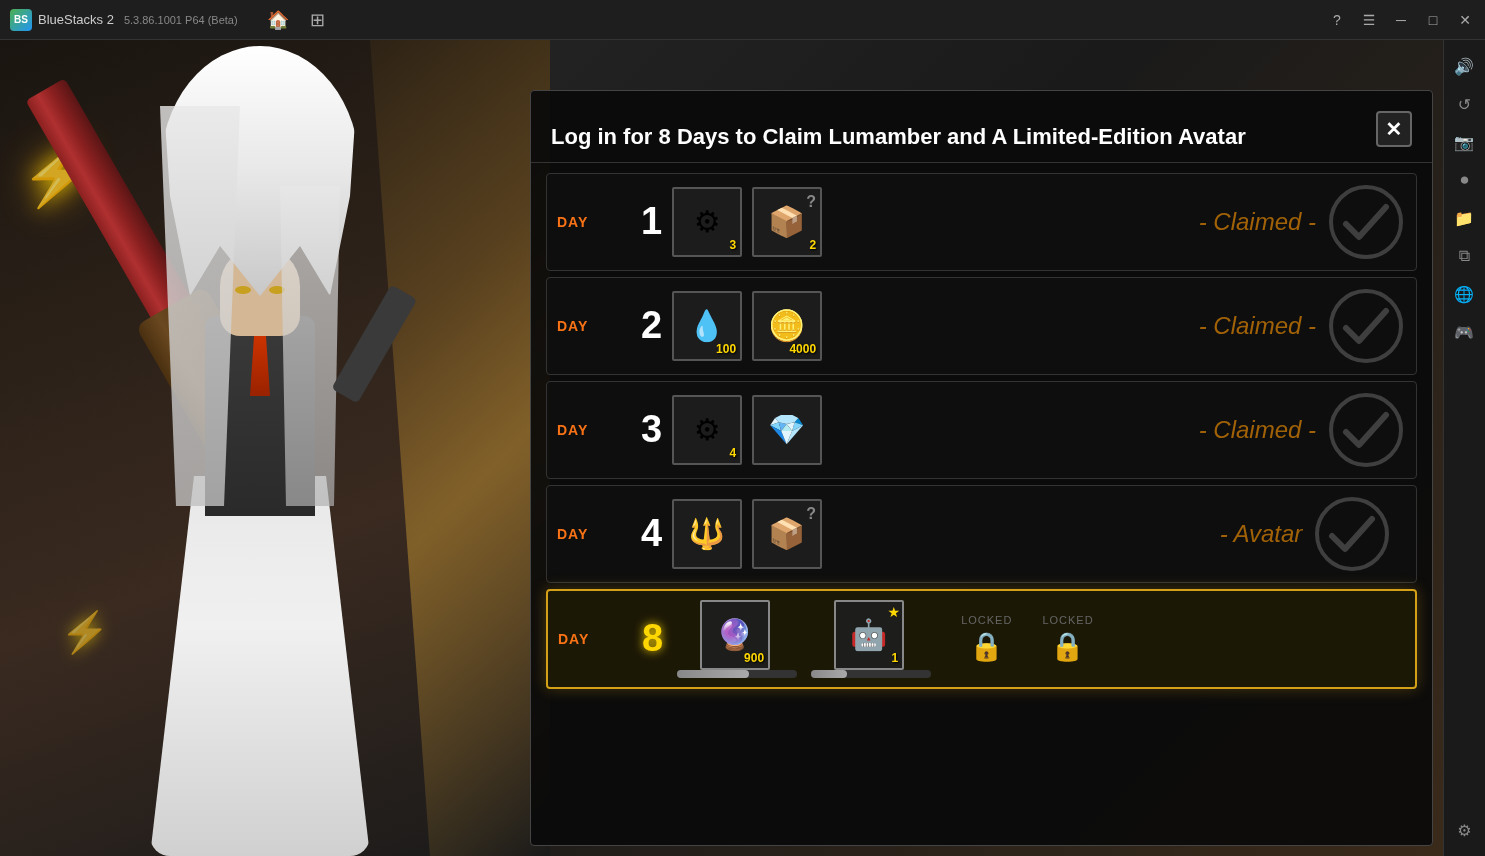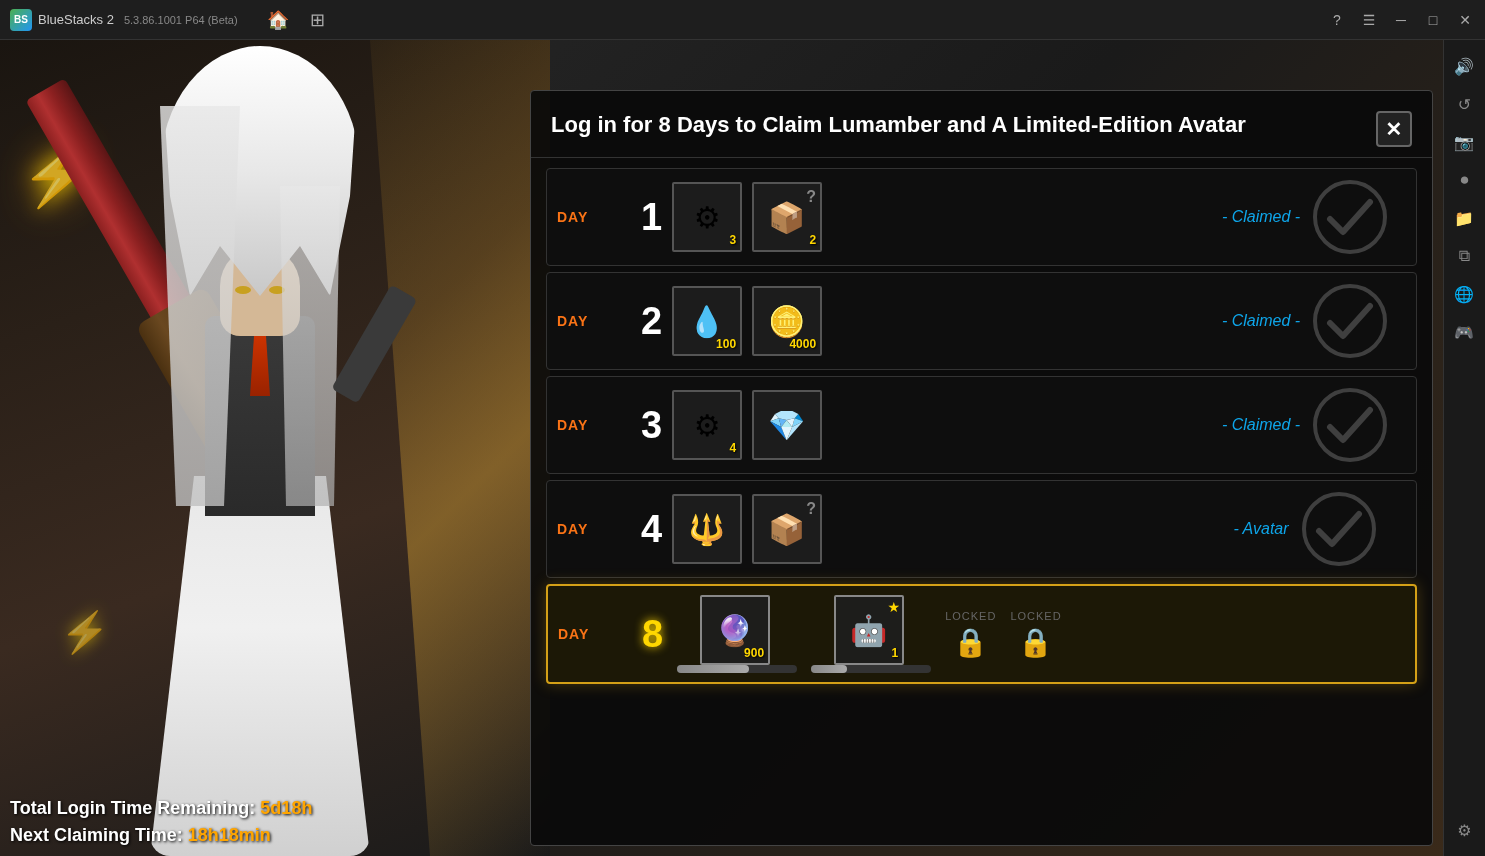--- a/index.html
+++ b/index.html
@@ -258,20 +258,21 @@
       justify-content: space-between;
       padding: 20px 20px 10px 20px;
       border-bottom: 1px solid #333;
     }
     .dialog-title {
       color: white;
       font-size: 22px;
       font-weight: bold;
       line-height: 1.3;
       flex: 1;
+      margin-top: 12px;
     }
     .close-btn {
       width: 36px; height: 36px;
       background: #222;
       border: 2px solid #666;
       border-radius: 4px;
       display: flex; align-items: center; justify-content: center;
       cursor: pointer;
       color: white;
       font-size: 20px;
@@ -378,41 +379,41 @@
     }
 
     .claimed-section {
       display: flex;
       align-items: center;
       margin-left: auto;
       min-width: 200px;
       justify-content: center;
     }
     .claimed-text {
-      color: #0ea5e9;
-      font-size: 16px;
+      color: #a16207;
+      font-size: 24px;
       font-style: italic;
       margin-right: 10px;
     }
     .big-check {
       display: inline-block;
       width: 80px; height: 80px;
       position: relative;
     }
     .big-check svg {
       width: 80px; height: 80px;
       opacity: 0.4;
     }
 
     
     .locked-area {
       display: flex;
       align-items: flex-end;
       gap: 6px;
-      margin-left: 4px;
+      margin-left: 20px;
     }
     .lock-icon-wrap {
       display: flex;
       flex-direction: column;
       align-items: center;
       gap: 4px;
     }
     .lock-icon {
       font-size: 28px;
       color: #888;
@@ -511,30 +512,20 @@
 
       <div class="char-hair"></div>
 
       <div style="position:absolute; bottom:350px; left:50%; transform:translateX(-50%) translateX(-60px); width:80px; height:400px; background:linear-gradient(180deg, #e8e8e8, #c0c0c0); clip-path:polygon(0%0%,100%0%,80%100%,20%100%); opacity:0.8;"></div>
       <div style="position:absolute; bottom:350px; left:50%; transform:translateX(-50%) translateX(50px); width:60px; height:320px; background:linear-gradient(180deg, #e8e8e8, #b0b0b0); clip-path:polygon(0%0%,100%0%,90%100%,10%100%); opacity:0.7;"></div>
 
       <div style="position:absolute; bottom:440px; left:50%; transform:translateX(-50%) translateX(60px); width:30px; height:120px; background:#3a3a3a; border-radius:5px; transform:rotate(30deg) translateX(80px) translateY(-60px);"></div>
     </div>
   </div>
 
-  <div class="bottom-info">
-    <div class="info-line">
-      <span>Total Login Time Remaining:</span>
-      <span class="info-value">5d18h</span>
-    </div>
-    <div class="info-line">
-      <span>Next Claiming Time:</span>
-      <span class="info-value">18h18min</span>
-    </div>
-  </div>
 
   <div class="dialog-panel">
     <div class="dialog-header">
       <div class="dialog-title">Log in for 8 Days to Claim Lumamber and A Limited-Edition Avatar</div>
       <div class="close-btn">✕</div>
     </div>
 
     <div class="days-list">
 
       <div class="day-row claimed-row">

